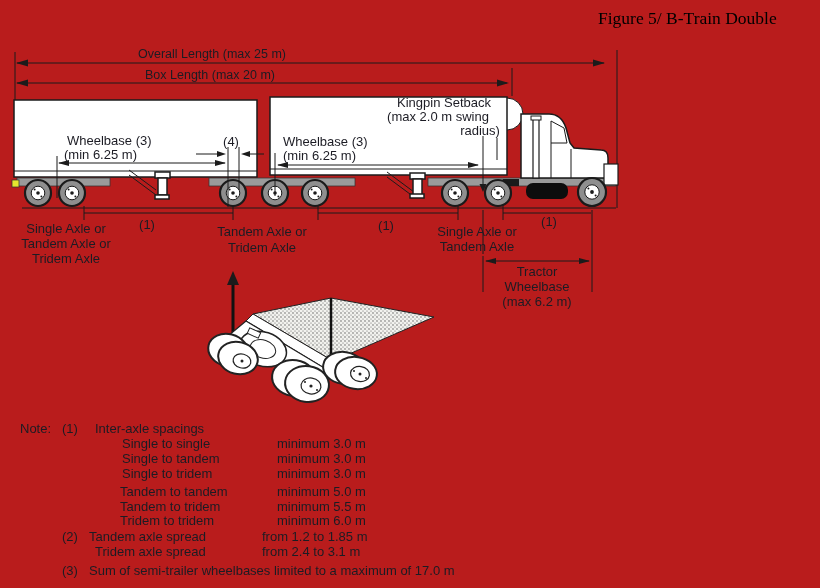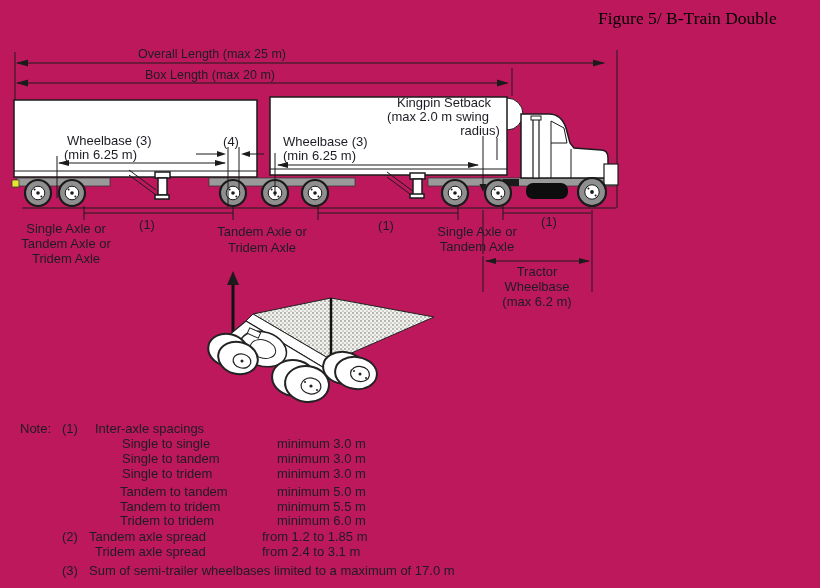--- a/index.html
+++ b/index.html
@@ -1,16 +1,16 @@
 <!DOCTYPE html>
 <html><head>
 <meta charset="utf-8">
 <style>
   html,body{margin:0;padding:0;background:#fff;}
-  #page{position:relative;width:820px;height:588px;background:#be185d;overflow:hidden;}
+  #page{position:relative;width:820px;height:588px;background:#b91c1c;overflow:hidden;}
   svg{display:block;}
   text{font-family:"Liberation Sans", sans-serif;font-size:13px;fill:#1c1c24;}
   .dim{font-size:12.5px;}
   .ctr{text-anchor:middle;}
   .title-text{font-family:"Liberation Serif", serif;font-size:17.5px;fill:#000;}
   .ln{stroke:#1b1b1b;stroke-width:1;fill:none;}
   .ln2{stroke:#1b1b1b;stroke-width:1.5;fill:#fff;}
   .arr{fill:#1b1b1b;stroke:none;}
 </style>
 </head>

